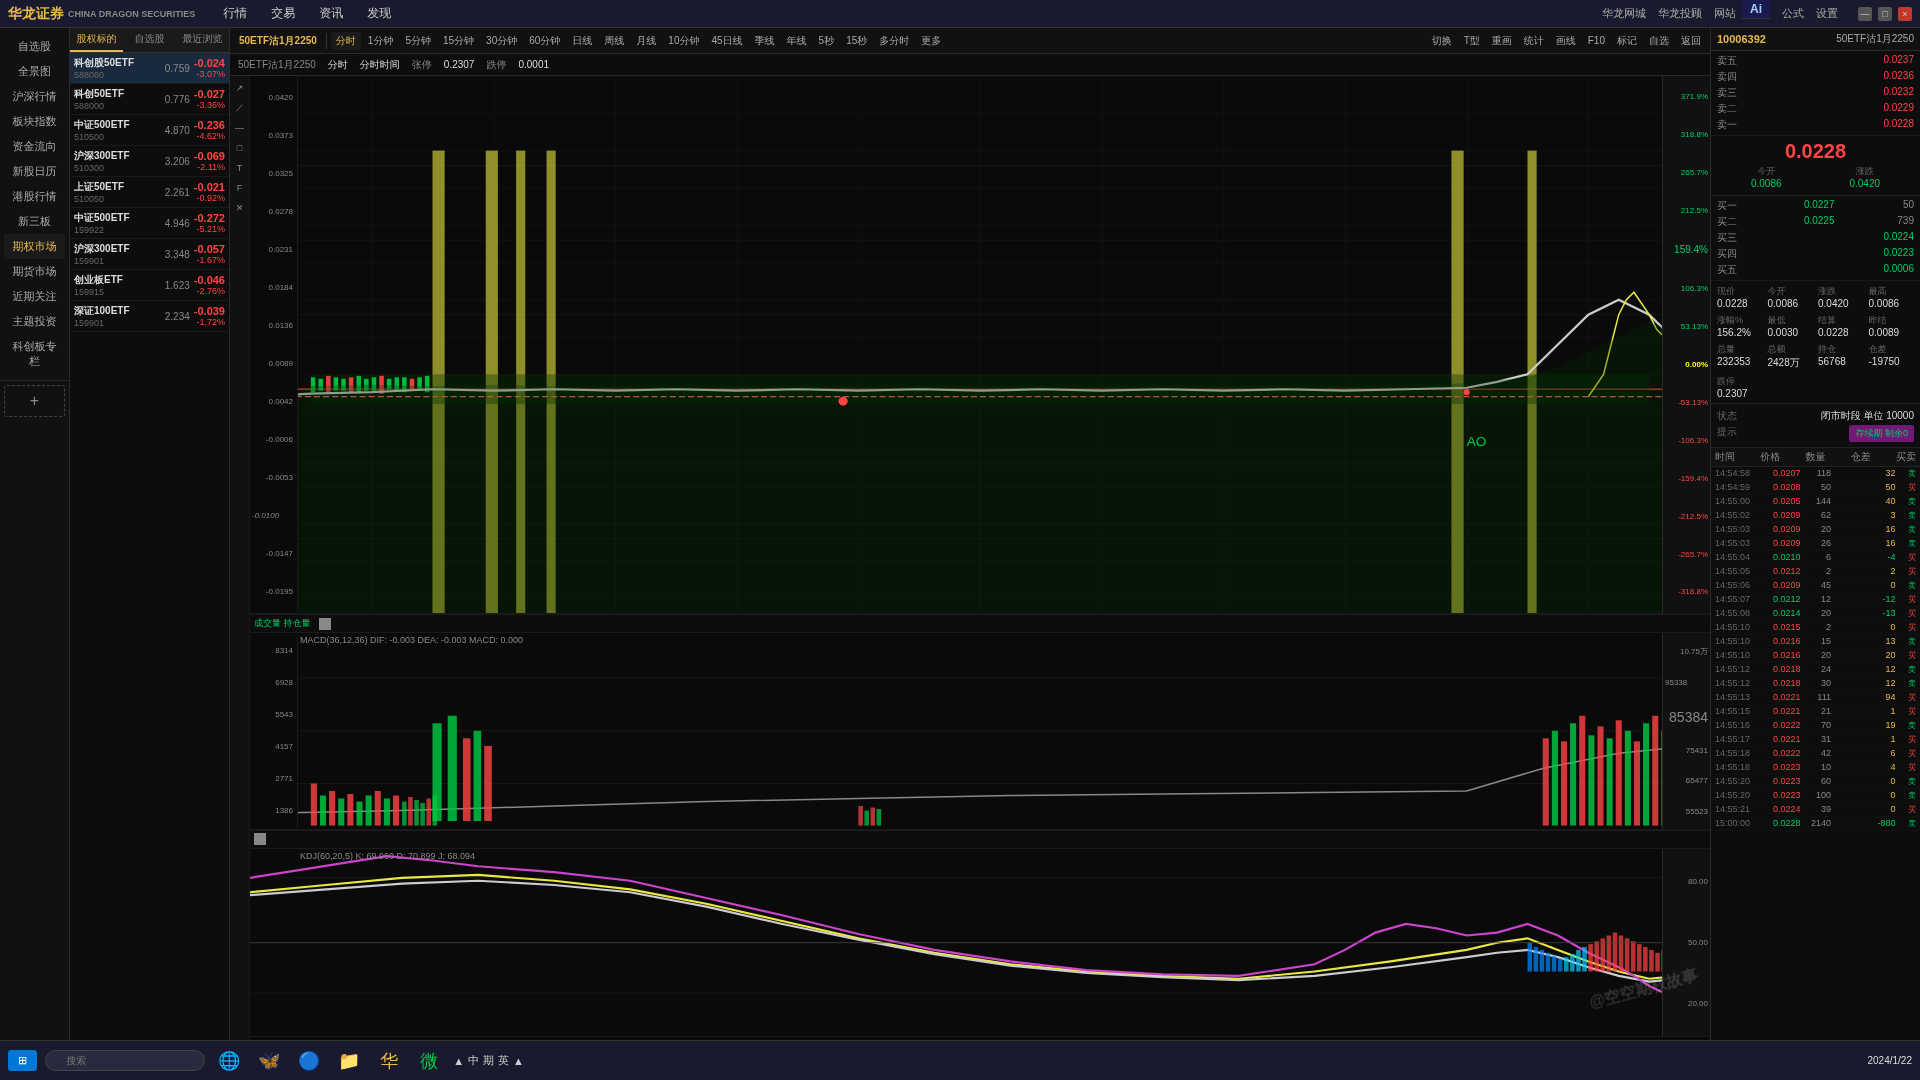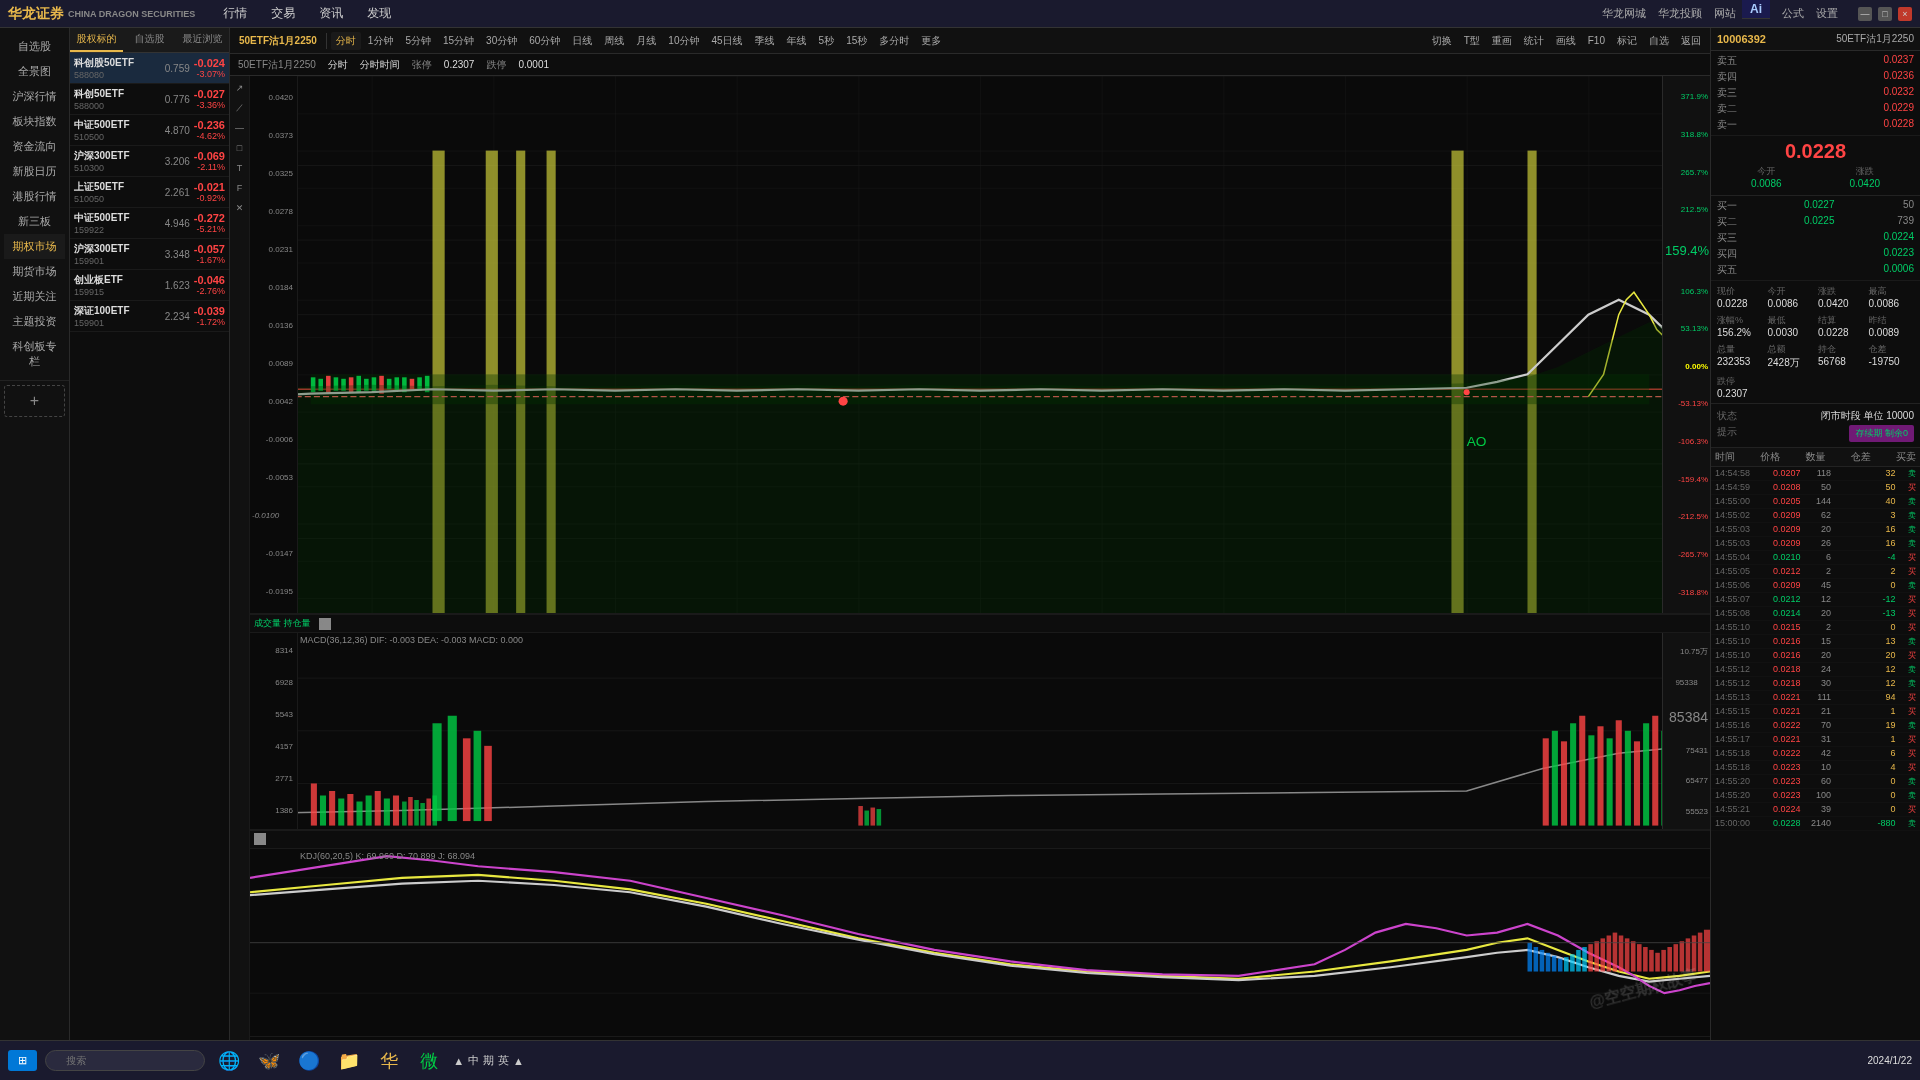--- a/index.html
+++ b/index.html
@@ -419,21 +419,21 @@
               <circle cx="390" cy="218" r="3" fill="#ff4444"></circle>
               <circle cx="800" cy="212" r="2" fill="#ff4444"></circle>
             </svg>
 
             
             <div style="position:absolute;right:0;top:0;bottom:0;width:48px;background:#111;border-left:1px solid #2a2a2a;display:flex;flex-direction:column;justify-content:space-around;padding:2px 2px;">
               <div style="font-size:8px;color:#00cc66;text-align:right;">371.9%</div>
               <div style="font-size:8px;color:#00cc66;text-align:right;">318.8%</div>
               <div style="font-size:8px;color:#00cc66;text-align:right;">265.7%</div>
               <div style="font-size:8px;color:#00cc66;text-align:right;">212.5%</div>
-              <div style="font-size:13px;color:#00cc66;text-align:right;">159.4%</div>
+              <div style="font-size:10px;color:#00cc66;text-align:right;">159.4%</div>
               <div style="font-size:8px;color:#00cc66;text-align:right;">106.3%</div>
               <div style="font-size:8px;color:#00cc66;text-align:right;">53.13%</div>
               <div style="font-size:8px;color:#ffff00;text-align:right;font-weight:bold;">0.00%</div>
               <div style="font-size:8px;color:#ff4444;text-align:right;">-53.13%</div>
               <div style="font-size:8px;color:#ff4444;text-align:right;">-106.3%</div>
               <div style="font-size:8px;color:#ff4444;text-align:right;">-159.4%</div>
               <div style="font-size:8px;color:#ff4444;text-align:right;">-212.5%</div>
               <div style="font-size:8px;color:#ff4444;text-align:right;">-265.7%</div>
               <div style="font-size:8px;color:#ff4444;text-align:right;">-318.8%</div>
             </div>
@@ -518,21 +518,21 @@
               <rect x="928" y="65" width="4" height="63" fill="#00cc44" opacity="0.8"></rect>
               <rect x="934" y="50" width="4" height="78" fill="#ff4444" opacity="0.8"></rect>
               <rect x="940" y="60" width="4" height="68" fill="#00cc44" opacity="0.8"></rect>
               <rect x="946" y="55" width="4" height="73" fill="#ff4444" opacity="0.8"></rect>
               <rect x="952" y="45" width="4" height="83" fill="#00cc44" opacity="0.8"></rect>
               <rect x="958" y="40" width="4" height="88" fill="#ff4444" opacity="0.8"></rect>
 
             </svg>
             <div style="position:absolute;right:0;top:0;bottom:0;width:48px;background:#111;border-left:1px solid #2a2a2a;display:flex;flex-direction:column;justify-content:space-around;padding:2px 2px;">
               <div style="font-size:8px;color:#888;text-align:right;">10.75万</div>
-              <div style="font-size:8px;color:#888;text-align:center;">95338</div>
+              <div style="font-size:8px;color:#888;text-align:left;">95338</div>
               <div style="font-size:14px;color:#888;text-align:right;">85384</div>
               <div style="font-size:8px;color:#888;text-align:right;">75431</div>
               <div style="font-size:8px;color:#888;text-align:right;">65477</div>
               <div style="font-size:8px;color:#888;text-align:right;">55523</div>
             </div>
             <div style="position:absolute;left:0;top:0;bottom:0;width:48px;background:#0a0a0a;border-right:1px solid #1a1a1a;display:flex;flex-direction:column;justify-content:space-around;padding:2px 2px;">
               <div style="font-size:8px;color:#888;text-align:right;padding-right:2px;">8314</div>
               <div style="font-size:8px;color:#888;text-align:right;padding-right:2px;">6928</div>
               <div style="font-size:8px;color:#888;text-align:right;padding-right:2px;">5543</div>
               <div style="font-size:8px;color:#888;text-align:right;padding-right:2px;">4157</div>
@@ -591,20 +591,25 @@
               <rect x="944" y="62" width="3" height="23" fill="#ff4444" opacity="0.7"></rect>
               <rect x="948" y="60" width="3" height="25" fill="#ff4444" opacity="0.7"></rect>
               <rect x="952" y="58" width="3" height="27" fill="#ff4444" opacity="0.7"></rect>
               <rect x="956" y="56" width="4" height="29" fill="#ff4444" opacity="0.7"></rect>
 
               <line x1="0" y1="65" x2="960" y2="65" stroke="#444" stroke-width="0.5"></line>
             </svg>
             
             <div style="position:absolute;top:2px;left:50px;font-size:9px;color:#888;">KDJ(60,20,5)  K: 69.960  D: 70.899  J: 68.094</div>
             
+            <div style="position:absolute;right:0;top:0;bottom:0;width:48px;background:#111;border-left:1px solid #2a2a2a;display:flex;flex-direction:column;justify-content:space-around;padding:2px 2px;">
+              <div style="font-size:8px;color:#888;text-align:right;">80.00</div>
+              <div style="font-size:8px;color:#888;text-align:right;">50.00</div>
+              <div style="font-size:8px;color:#888;text-align:right;">20.00</div>
+            </div>
           </div>
 
           <div style="height:20px;background:#0a0a0a;display:flex;align-items:center;justify-content:space-around;padding:0 50px;font-size:9px;color:#888;border-top:1px solid #1a1a1a;">
             <span style="color:#ff4444;">09:00</span>
             <span style="color:#ff4444;">09:34</span>
             <span>10:30</span>
             <span>13:00</span>
             <span>14:00</span>
             <span>15:00</span>
           </div>

